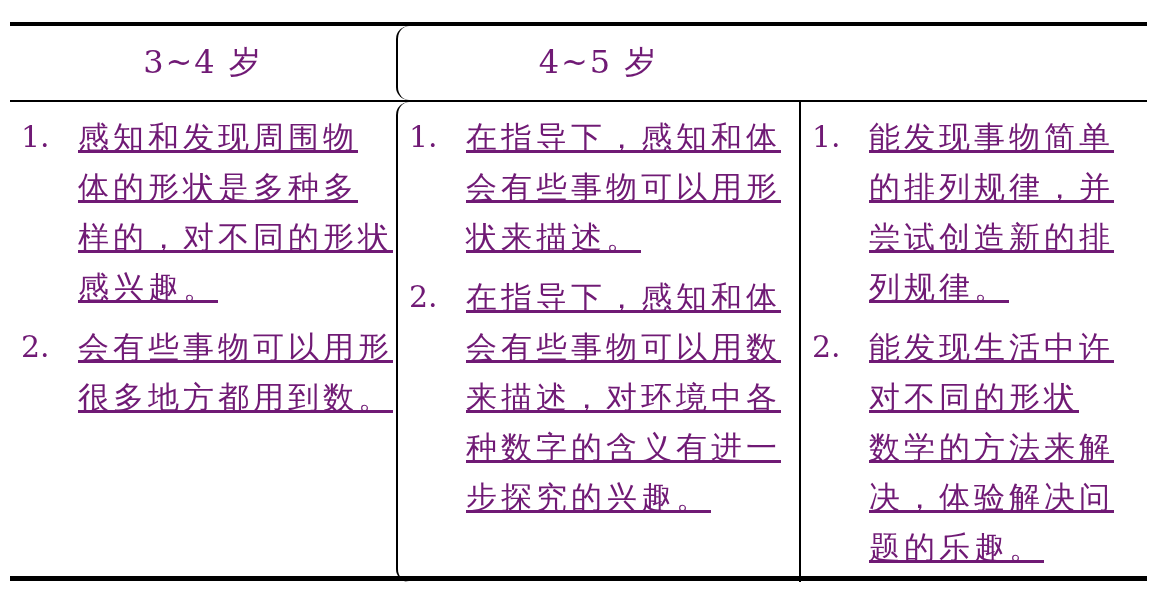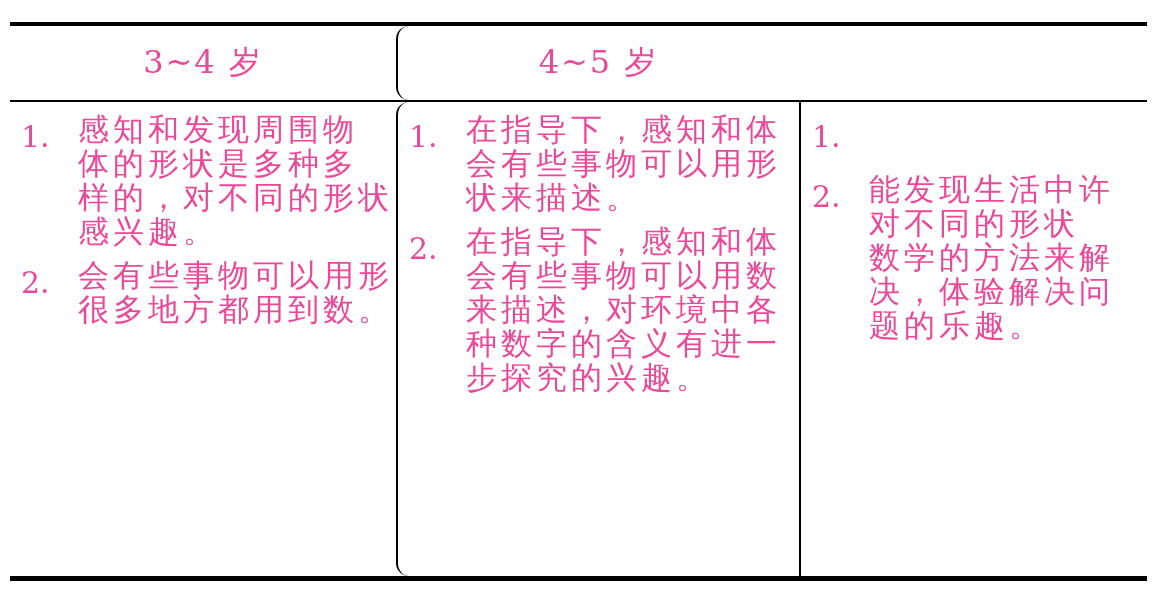--- a/index.html
+++ b/index.html
@@ -6,21 +6,21 @@
     margin: 0;
     padding: 0;
     background: #ffffff;
   }
   .page {
     position: relative;
     width: 1156px;
     height: 603px;
     background: #ffffff;
     font-family: "DejaVu Serif", "Liberation Serif", serif;
-    color: #ec4899;
+    color: #701a75;
     overflow: hidden;
   }
   .table {
     position: absolute;
     left: 10px;
     top: 22px;
     width: 1137px;
     height: 559px;
     box-sizing: border-box;
     border-top: 4px solid #000000;
@@ -65,22 +65,23 @@
   .num {
     flex: 0 0 57px;
     padding-left: 11px;
     font-size: 30px;
     line-height: 50px;
   }
   .txt {
     flex: 1 1 auto;
     white-space: pre-line;
     font-size: 31px;
-    line-height: 34px;
+    line-height: 50px;
     letter-spacing: 4px;
+    text-decoration: underline;
   }
 </style>
 </head>
 <body>
 
 <div class="page">
   <div class="table">
 
     <div class="header-row">
       <div class="cell c0 header-cell">3~4 岁</div>
@@ -117,20 +118,24 @@
 会有些事物可以用数
 来描述，对环境中各
 种数字的含义有进一
 步探究的兴趣。</span>
         </div>
       </div>
 
       <div class="cell c2 body-cell vline">
         <div class="item">
           <span class="num">1.</span>
+          <span class="txt">能发现事物简单
+的排列规律，并
+尝试创造新的排
+列规律。</span>
         </div>
         <div class="item">
           <span class="num">2.</span>
           <span class="txt">能发现生活中许
 对不同的形状
 数学的方法来解
 决，体验解决问
 题的乐趣。</span>
         </div>
       </div>

